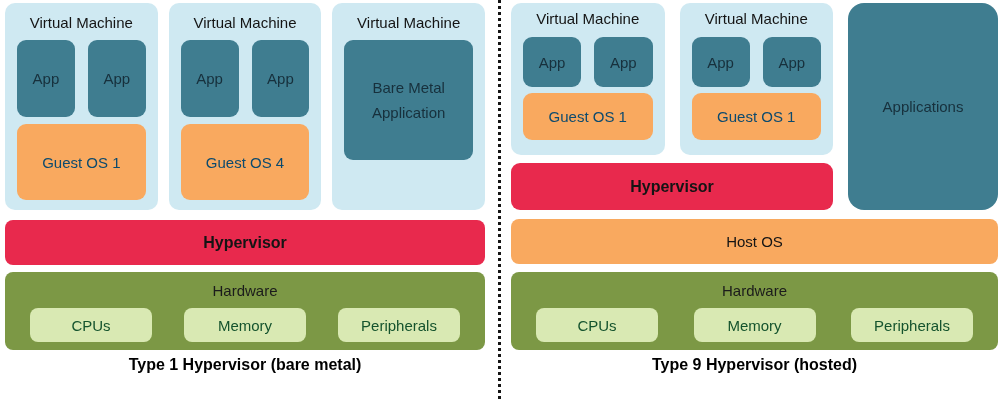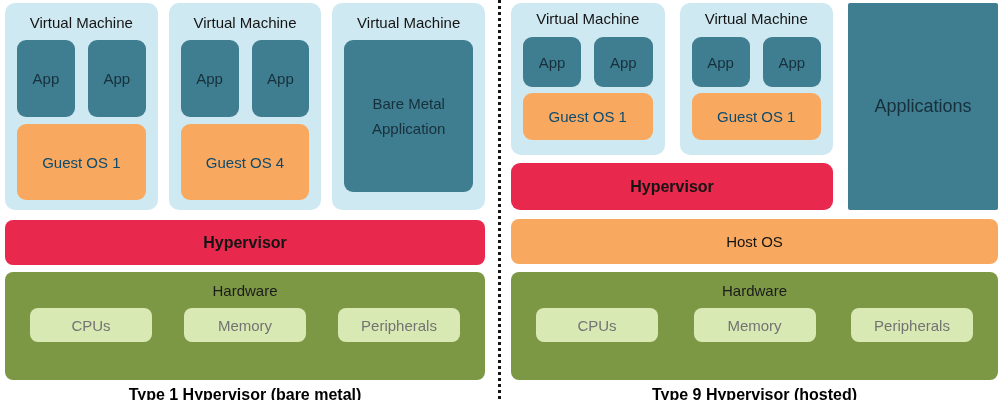--- a/index.html
+++ b/index.html
@@ -38,48 +38,48 @@
 
   .guest-os{
     margin-top:7px;height:76px;background:var(--os_orange);border-radius:9px;
     display:flex;align-items:center;justify-content:center;font-size:15px;color:#0c4a6e;
   }
   .vm.small .guest-os{margin-top:6px;height:47px;}
 
   .bare-metal{
     margin-top:4px;height:120px;background:var(--app_teal);border-radius:9px;
     display:flex;align-items:center;justify-content:center;text-align:center;
-    font-size:15px;line-height:1.7;color:var(--navy_text);padding:16px 12px;
+    font-size:15px;line-height:1.7;color:var(--navy_text);padding:0 12px;
   }
   .applications{
-    flex:1;height:207px;background:var(--app_teal);border-radius:2px;
-    display:flex;align-items:center;justify-content:center;font-size:18px;color:var(--navy_text);
+    flex:1;height:207px;background:var(--app_teal);border-radius:16px;
+    display:flex;align-items:center;justify-content:center;font-size:15px;color:var(--navy_text);
   }
 
   
   .hypervisor{
     background:var(--hypervisor_red);border-radius:8px;
     display:flex;align-items:center;justify-content:center;
     font-weight:bold;font-size:16px;color:#141414;text-align:right;
   }
   .hyp1{margin-top:10px;height:45px;}
   .hyp2{margin-top:8px;height:47px;border-radius:9px;}
 
   .hostos{
     margin-top:9px;height:45px;background:var(--os_orange);border-radius:8px;
     display:flex;align-items:center;justify-content:center;font-size:15px;color:#141414;
   }
 
-  .hardware{margin-top:7px;height:108px;background:var(--hardware_olive);border-radius:8px;box-sizing:border-box;}
+  .hardware{margin-top:7px;height:78px;background:var(--hardware_olive);border-radius:8px;box-sizing:border-box;}
   .panel-right .hardware{margin-top:8px;}
   .hw-title{text-align:center;font-size:15px;color:#1b1b1b;padding-top:10px;}
   .hw-chips{display:flex;justify-content:space-between;padding:0 25px;margin-top:9px;}
   .chip{
     width:122px;height:34px;background:var(--component_green);border-radius:8px;
-    display:flex;align-items:center;justify-content:center;font-size:15px;color:#737373;
+    display:flex;align-items:center;justify-content:center;font-size:15px;color:#14532d;
   }
 
   .caption{margin-top:6px;text-align:center;font-weight:bold;font-size:16px;color:#000;}
 </style>
 </head>
 <body>
 
 <div class="canvas">
 
   <div class="panel panel-left">

